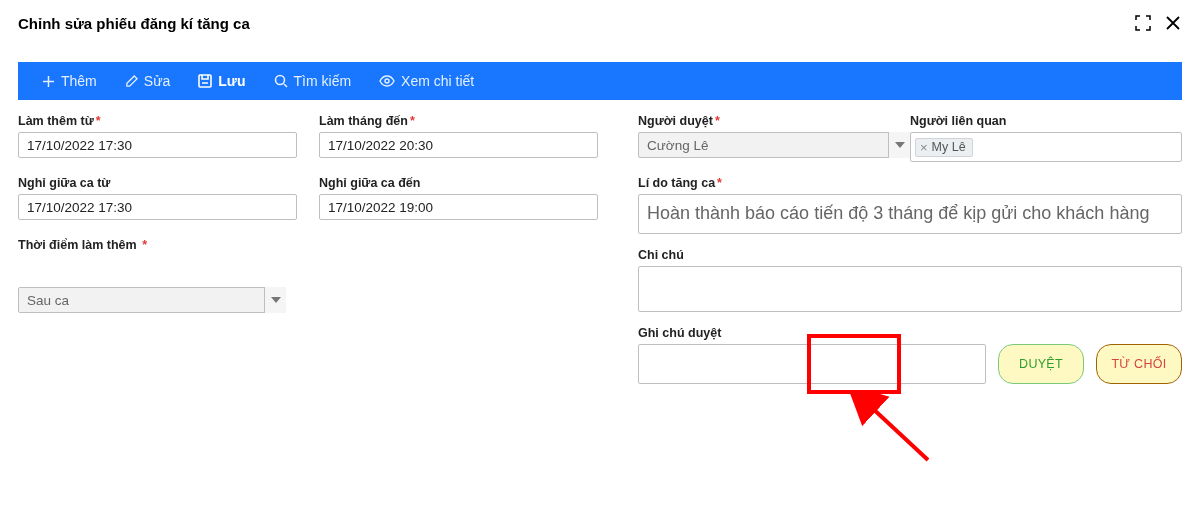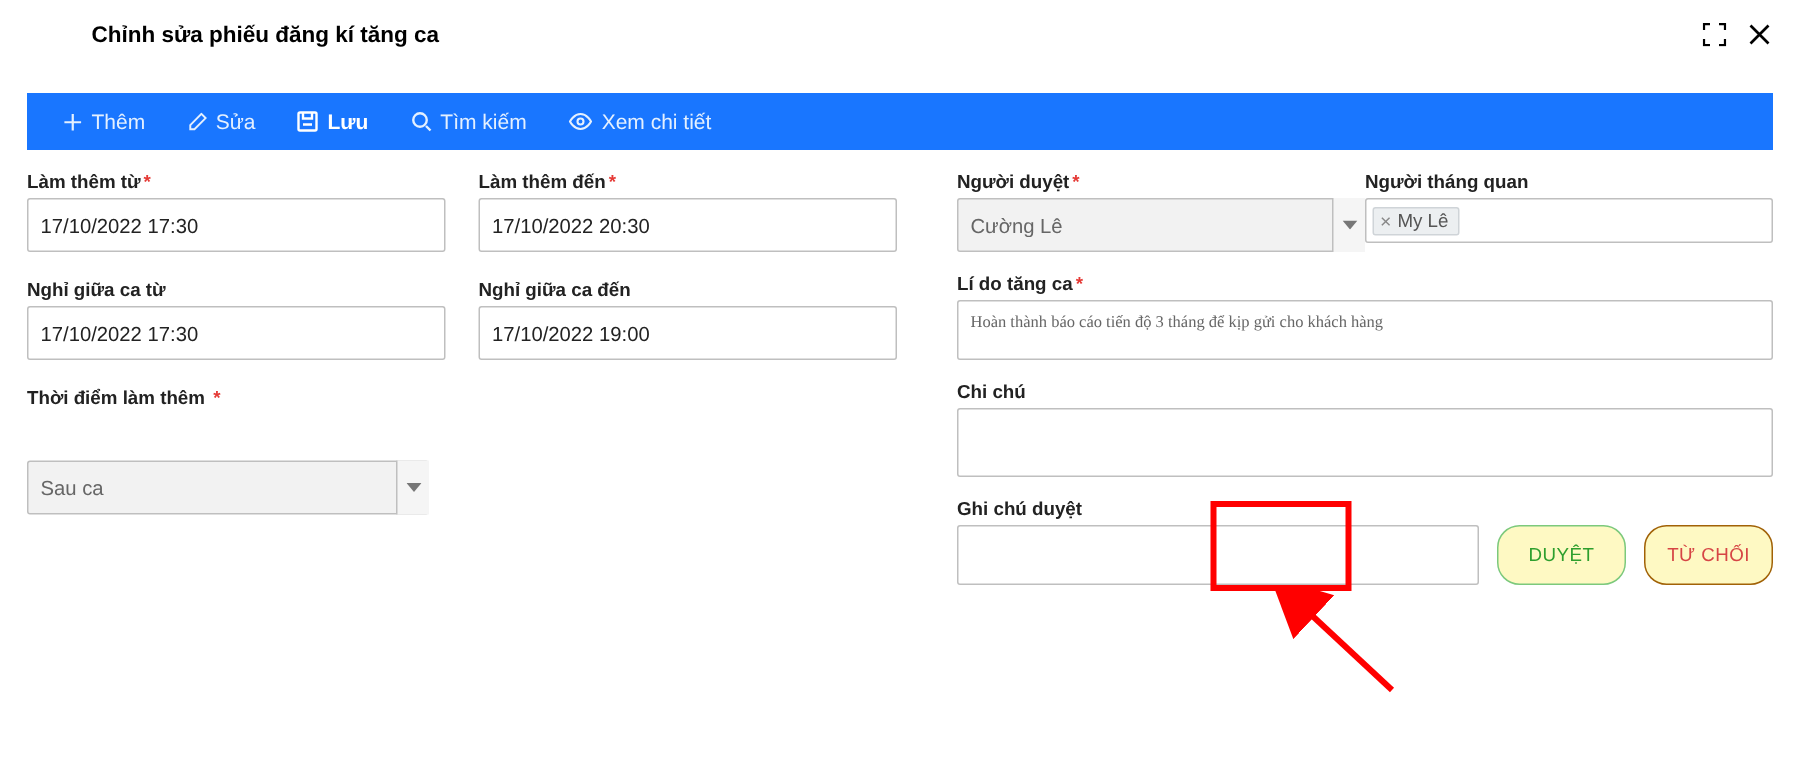--- a/index.html
+++ b/index.html
@@ -15,21 +15,20 @@
   .header {
     display: flex;
     align-items: center;
     justify-content: space-between;
     padding: 14px 18px 10px 18px;
   }
   .header-title {
     font-size: 15px;
     font-weight: bold;
     color: #000;
-    margin-left: 43px;
   }
   .header-actions {
     display: flex;
     gap: 12px;
     align-items: center;
   }
   .icon-btn {
     width: 18px;
     height: 18px;
     display: inline-flex;
@@ -94,21 +93,21 @@
   .field-label {
     font-size: 12.5px;
     font-weight: bold;
     color: #222;
   }
   .req { color: #e53935; margin-left: 2px; }
   .input, .select, .textarea {
     border: 1px solid #bfbfbf;
     border-radius: 2px;
     background: #fff;
-    height: 36px;
+    height: 26px;
     padding: 4px 8px;
     font-size: 13.5px;
     color: #222;
     font-family: inherit;
   }
   .select-wrap {
     position: relative;
   }
   .select-wrap .input {
     width: 100%;
@@ -128,23 +127,22 @@
     pointer-events: none;
   }
   .select-disabled .input {
     background: #f2f2f2;
     color: #666;
   }
   .textarea {
     height: 40px;
     resize: none;
     padding: 8px;
-    font-size: 11px;
+    font-size: 18px;
     color: #666;
-    font-family: Liberation Serif, serif;
   }
   .textarea.big { height: 46px; }
   .right-row {
     display: flex;
   }
   .right-row .field { flex: 1; }
   .tags-input {
     border: 1px solid #bfbfbf;
     border-radius: 2px;
     min-height: 30px;
@@ -266,21 +264,21 @@
   <div class="form-grid">
 
     <div class="col-left">
 
       <div class="field">
         <div class="field-label"><span>Làm thêm từ</span><span class="req">*</span></div>
         <input class="input" type="text" value="17/10/2022 17:30" style="">
       </div>
 
       <div class="field">
-        <div class="field-label"><span>Làm thêm đến</span><span class="req">*</span></div>
+        <div class="field-label"><span>Làm tháng đến</span><span class="req">*</span></div>
         <input class="input" type="text" value="17/10/2022 20:30" style="">
       </div>
 
       <div class="field">
         <div class="field-label">Nghỉ giữa ca từ</div>
         <input class="input" type="text" value="17/10/2022 17:30" style="">
       </div>
 
       <div class="field">
         <div class="field-label">Nghỉ giữa ca đến</div>
@@ -309,21 +307,21 @@
           <div class="select-wrap select-disabled">
             <input class="input" readonly="" value="Cường Lê" style="">
             <div class="select-caret">
               <svg width="10" height="6" viewBox="0 0 10 6" fill="#777">
                   <path d="M0 0l5 6 5-6z"></path>
                 </svg>
             </div>
           </div>
         </div>
         <div class="field">
-          <div class="field-label">Người tháng quan</div>
+          <div class="field-label">Người liên quan</div>
           <div class="tags-input">
             <span class="tag">
               <span class="x">×</span>
               <span>My Lê</span>
             </span>
           </div>
         </div>
       </div>
 
       <div class="field">

